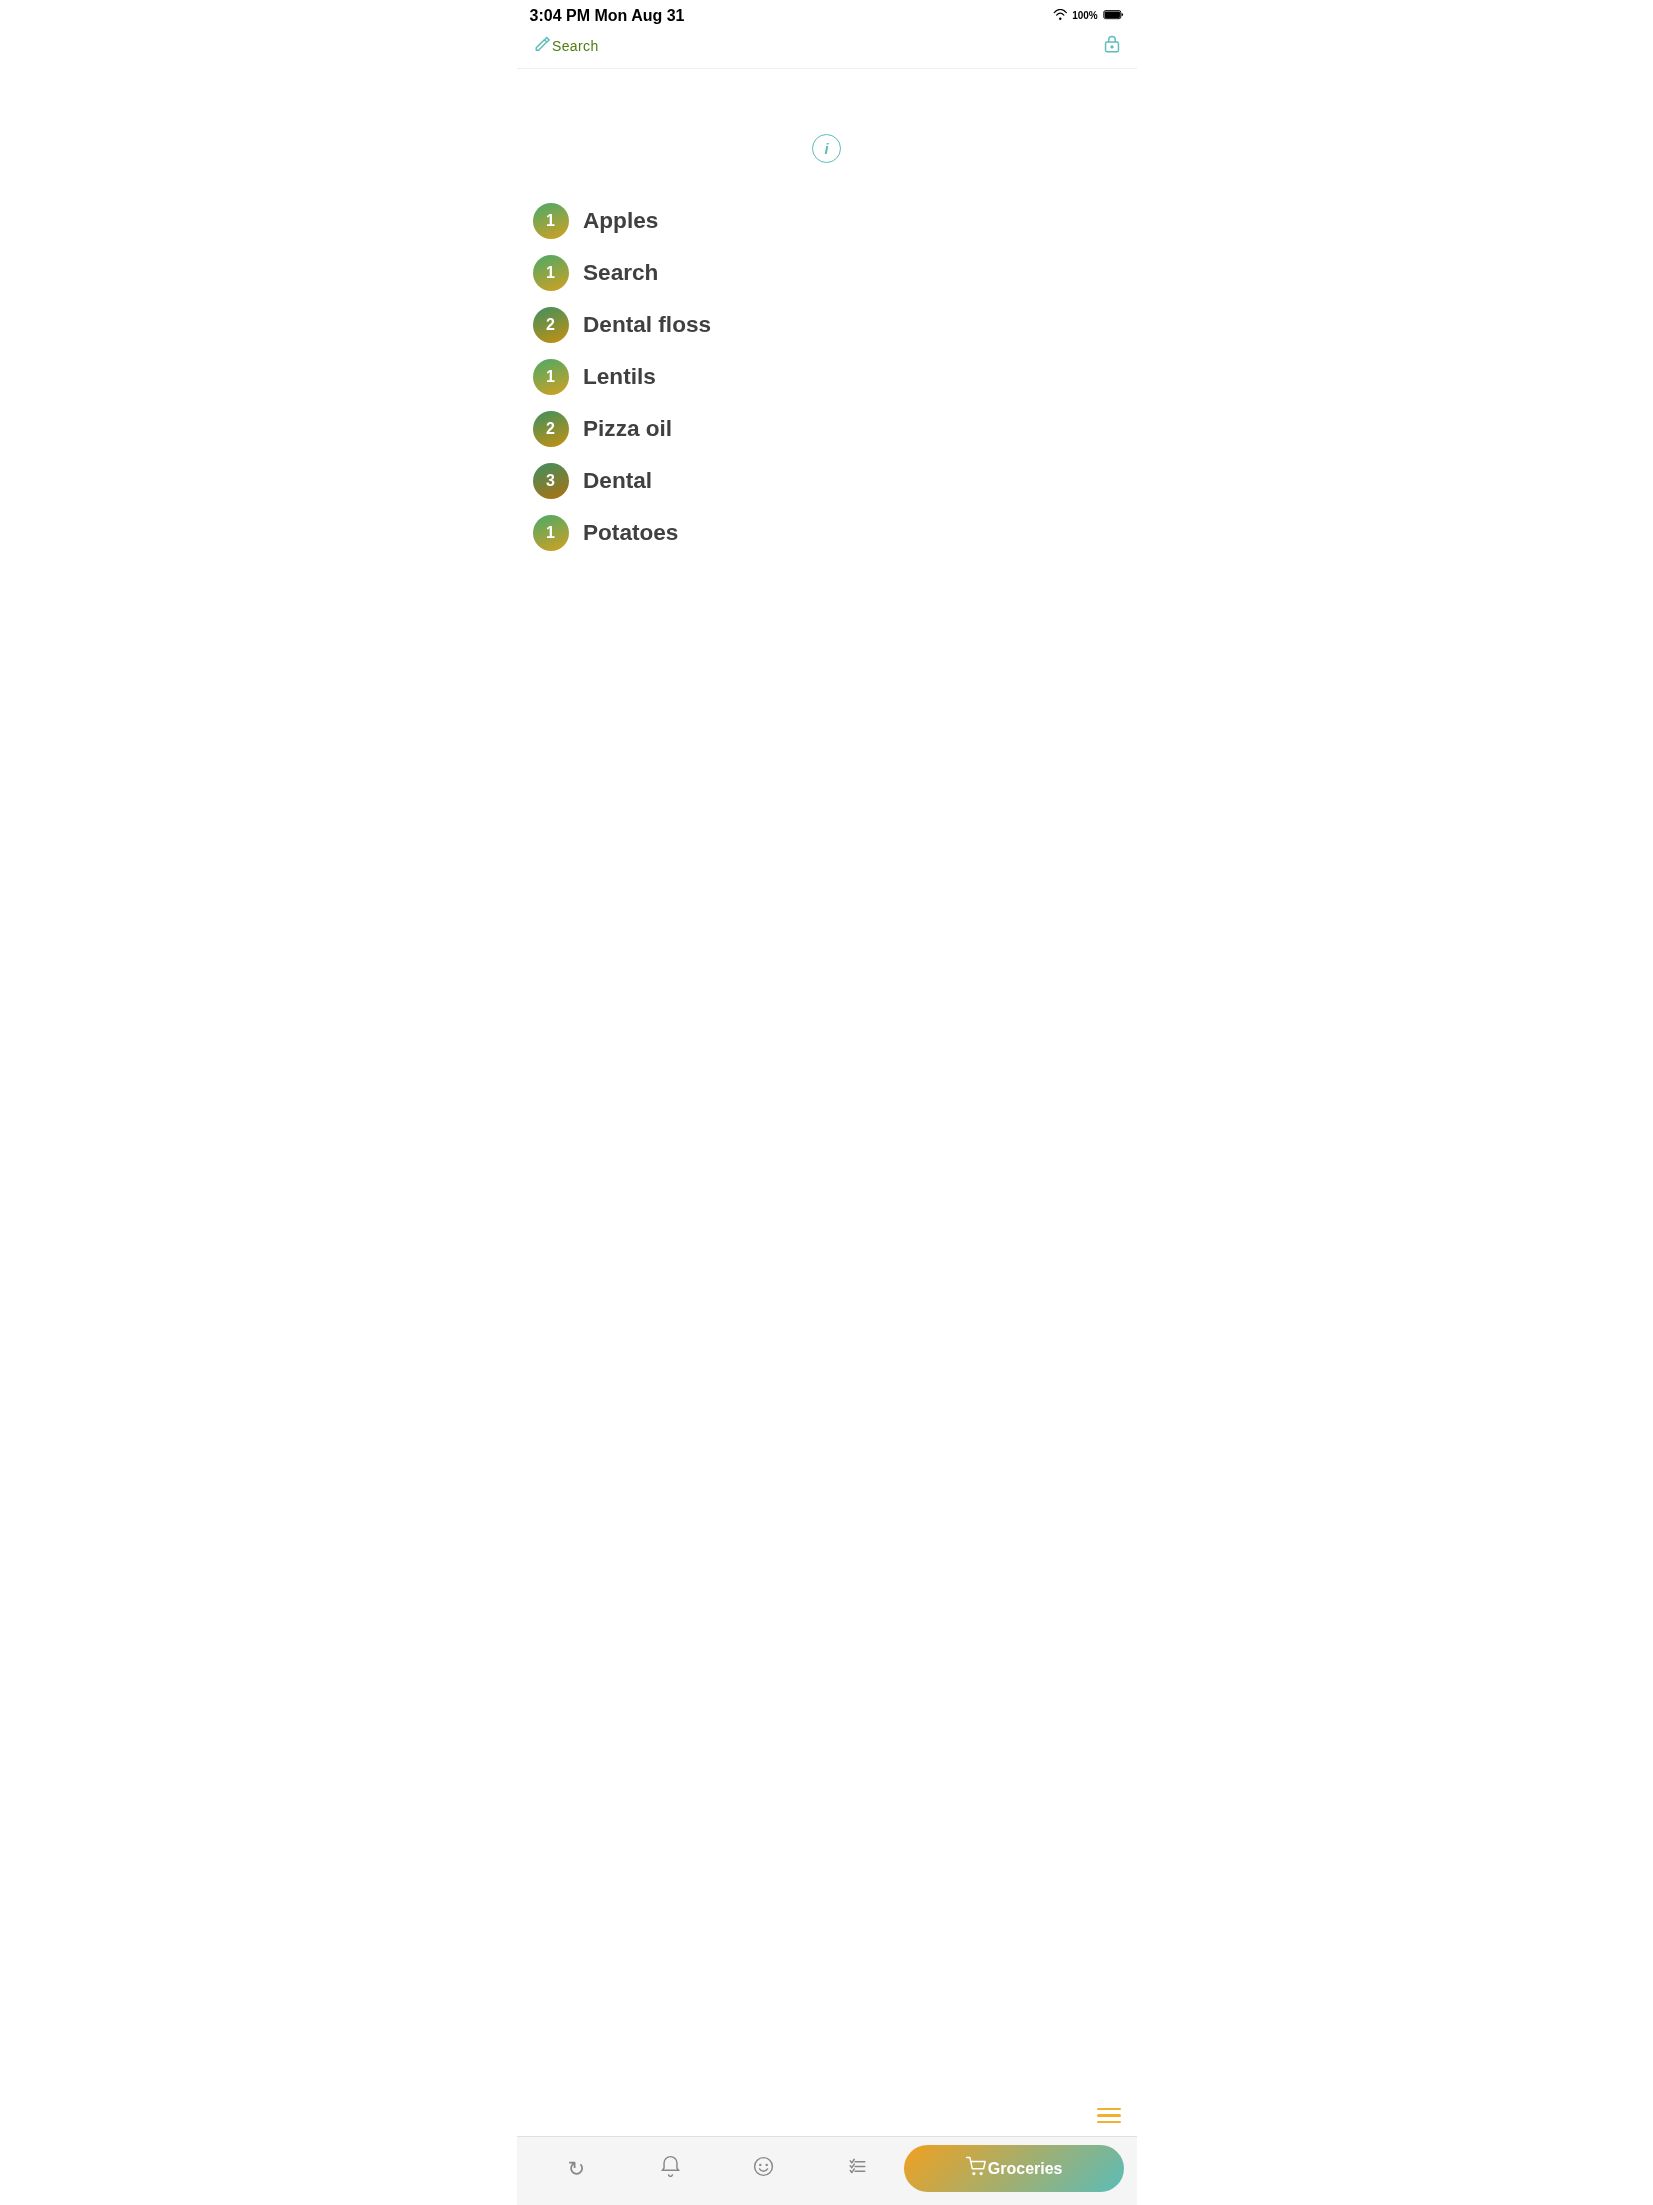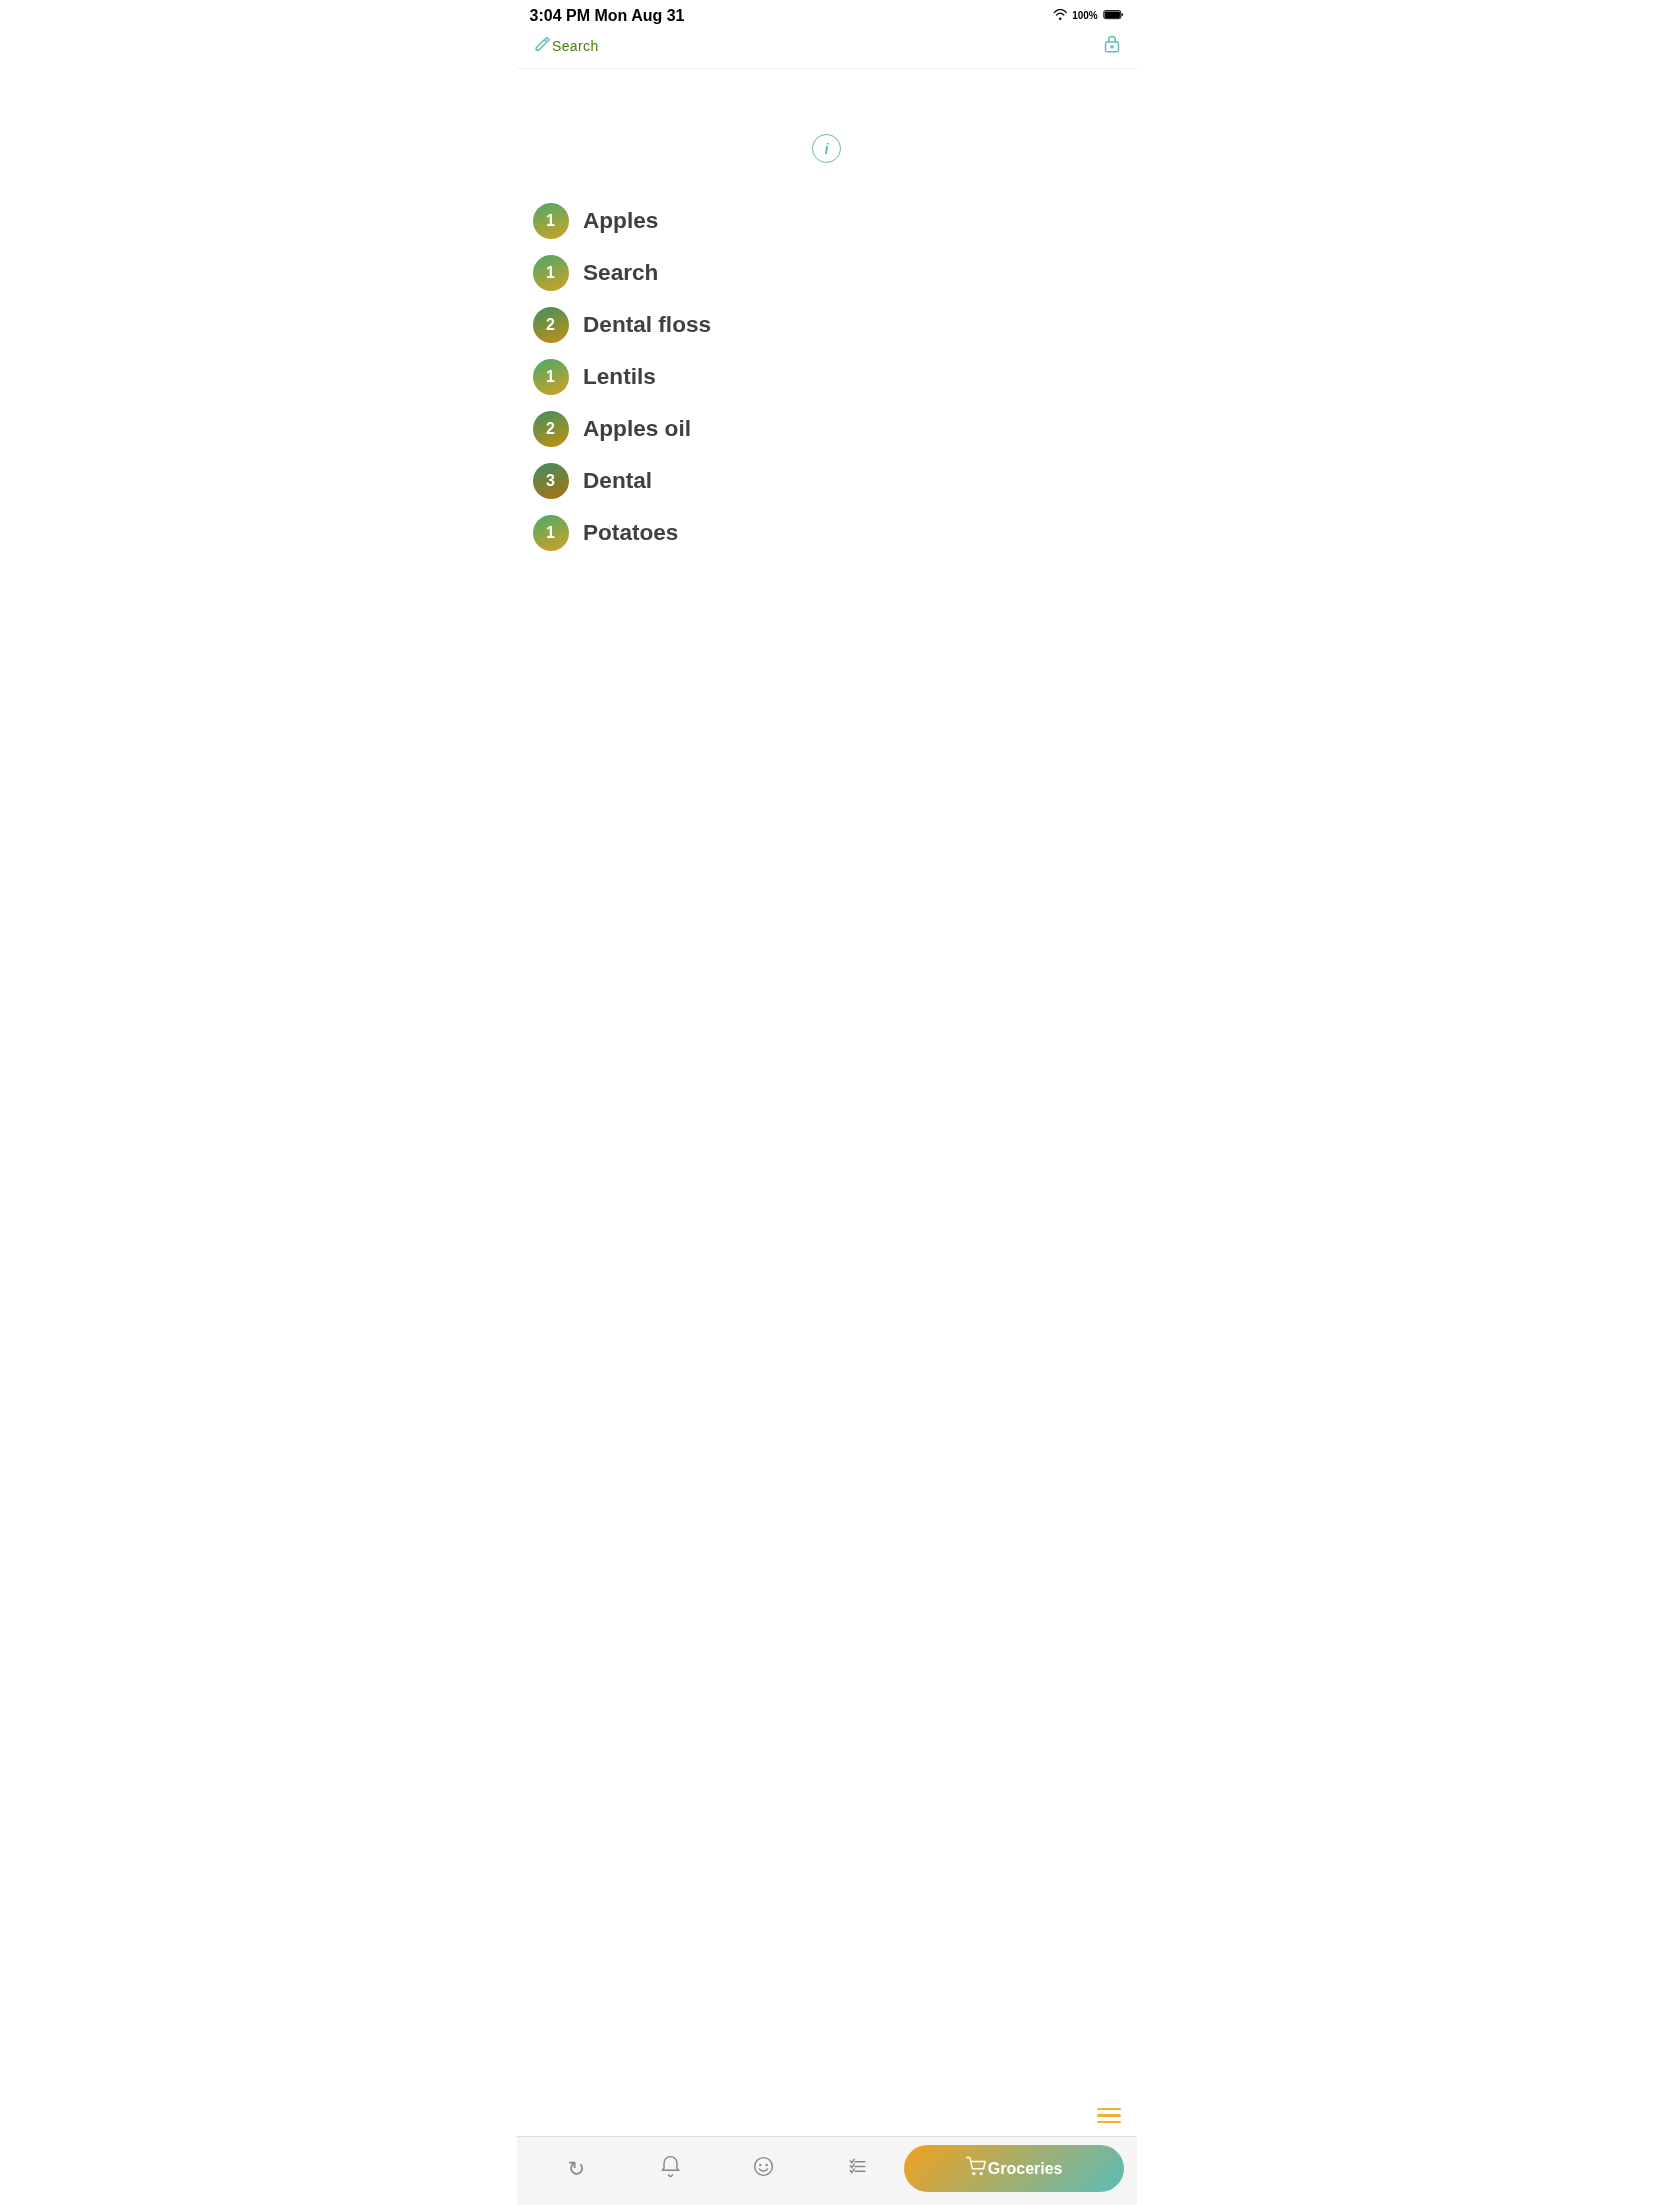--- a/index.html
+++ b/index.html
@@ -262,21 +262,21 @@
     <div class="list-item">
       <div class="quantity-badge badge-2" style="background: linear-gradient(160deg, rgb(61, 144, 96) 0%, rgb(200, 144, 16) 100%);">2</div>
       <span class="item-name">Dental floss</span>
     </div>
     <div class="list-item">
       <div class="quantity-badge badge-1" style="background: linear-gradient(160deg, rgb(74, 170, 106) 0%, rgb(212, 160, 32) 100%);">1</div>
       <span class="item-name">Lentils</span>
     </div>
     <div class="list-item">
       <div class="quantity-badge badge-2" style="background: linear-gradient(160deg, rgb(61, 144, 96) 0%, rgb(200, 144, 16) 100%);">2</div>
-      <span class="item-name">Apples oil</span>
+      <span class="item-name">Pizza oil</span>
     </div>
     <div class="list-item">
       <div class="quantity-badge badge-3" style="background: linear-gradient(160deg, rgb(61, 144, 96) 0%, rgb(176, 112, 16) 100%);">3</div>
       <span class="item-name">Dental</span>
     </div>
     <div class="list-item">
       <div class="quantity-badge badge-1" style="background: linear-gradient(160deg, rgb(74, 170, 106) 0%, rgb(212, 160, 32) 100%);">1</div>
       <span class="item-name">Potatoes</span>
     </div>
   </div>

